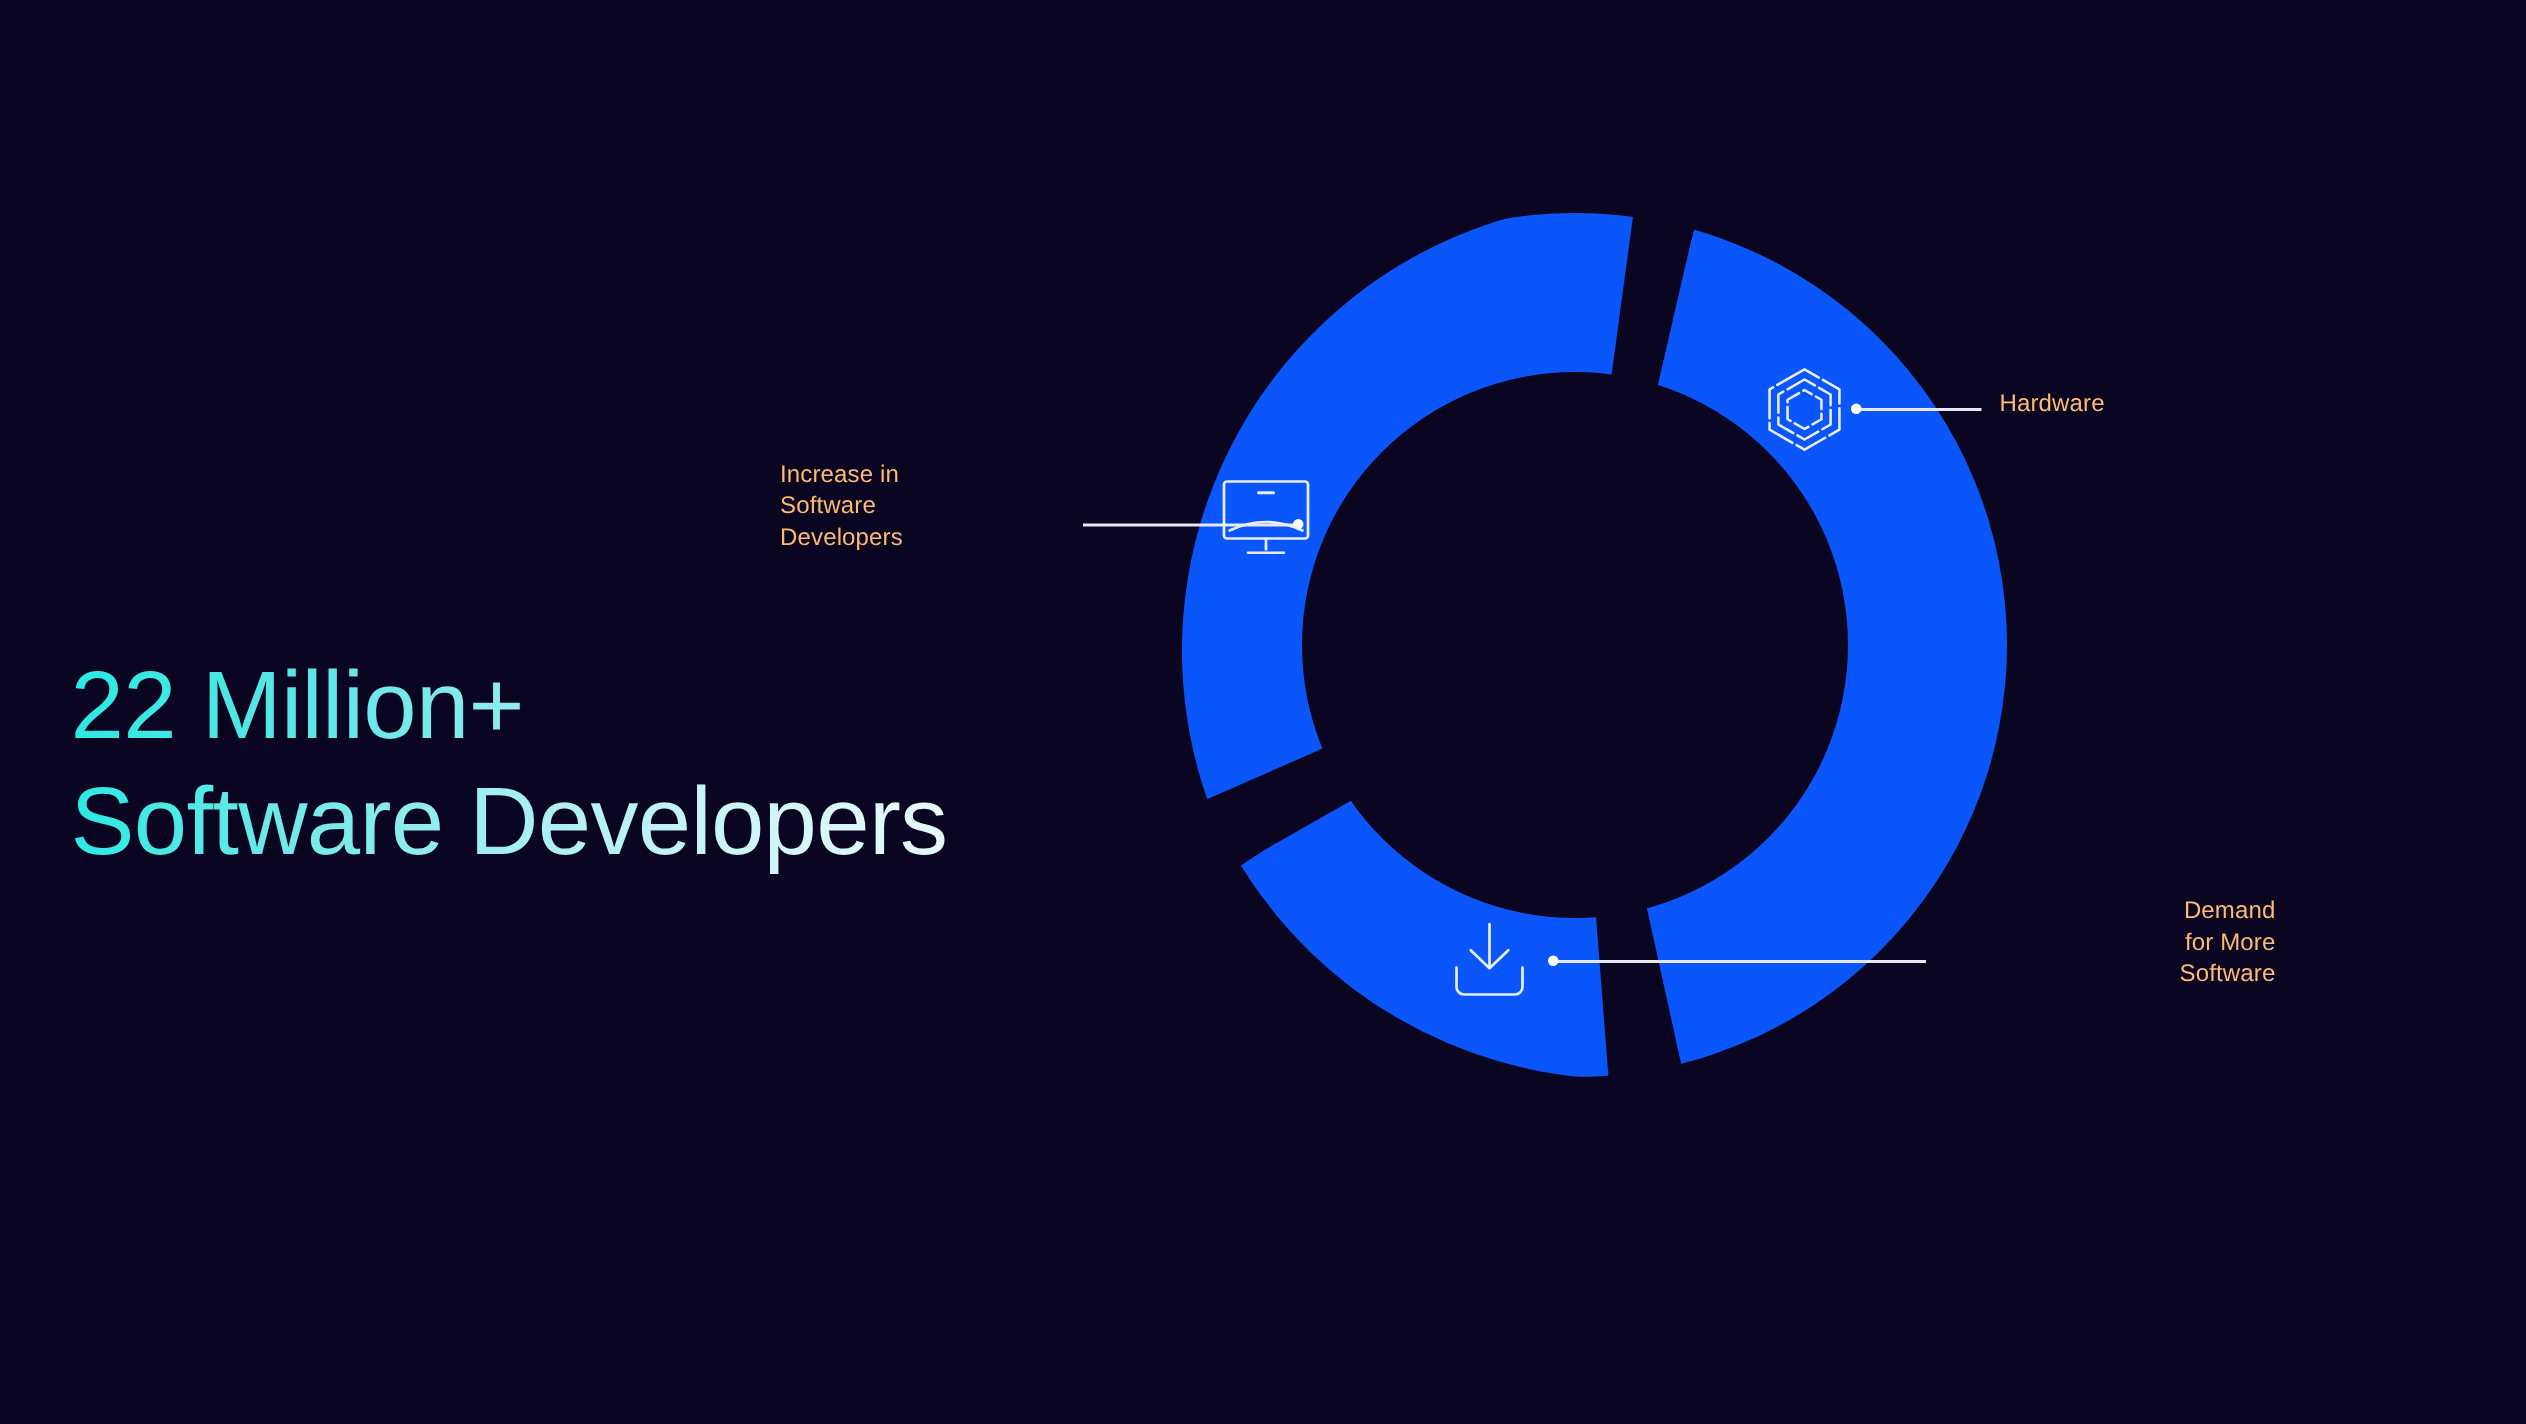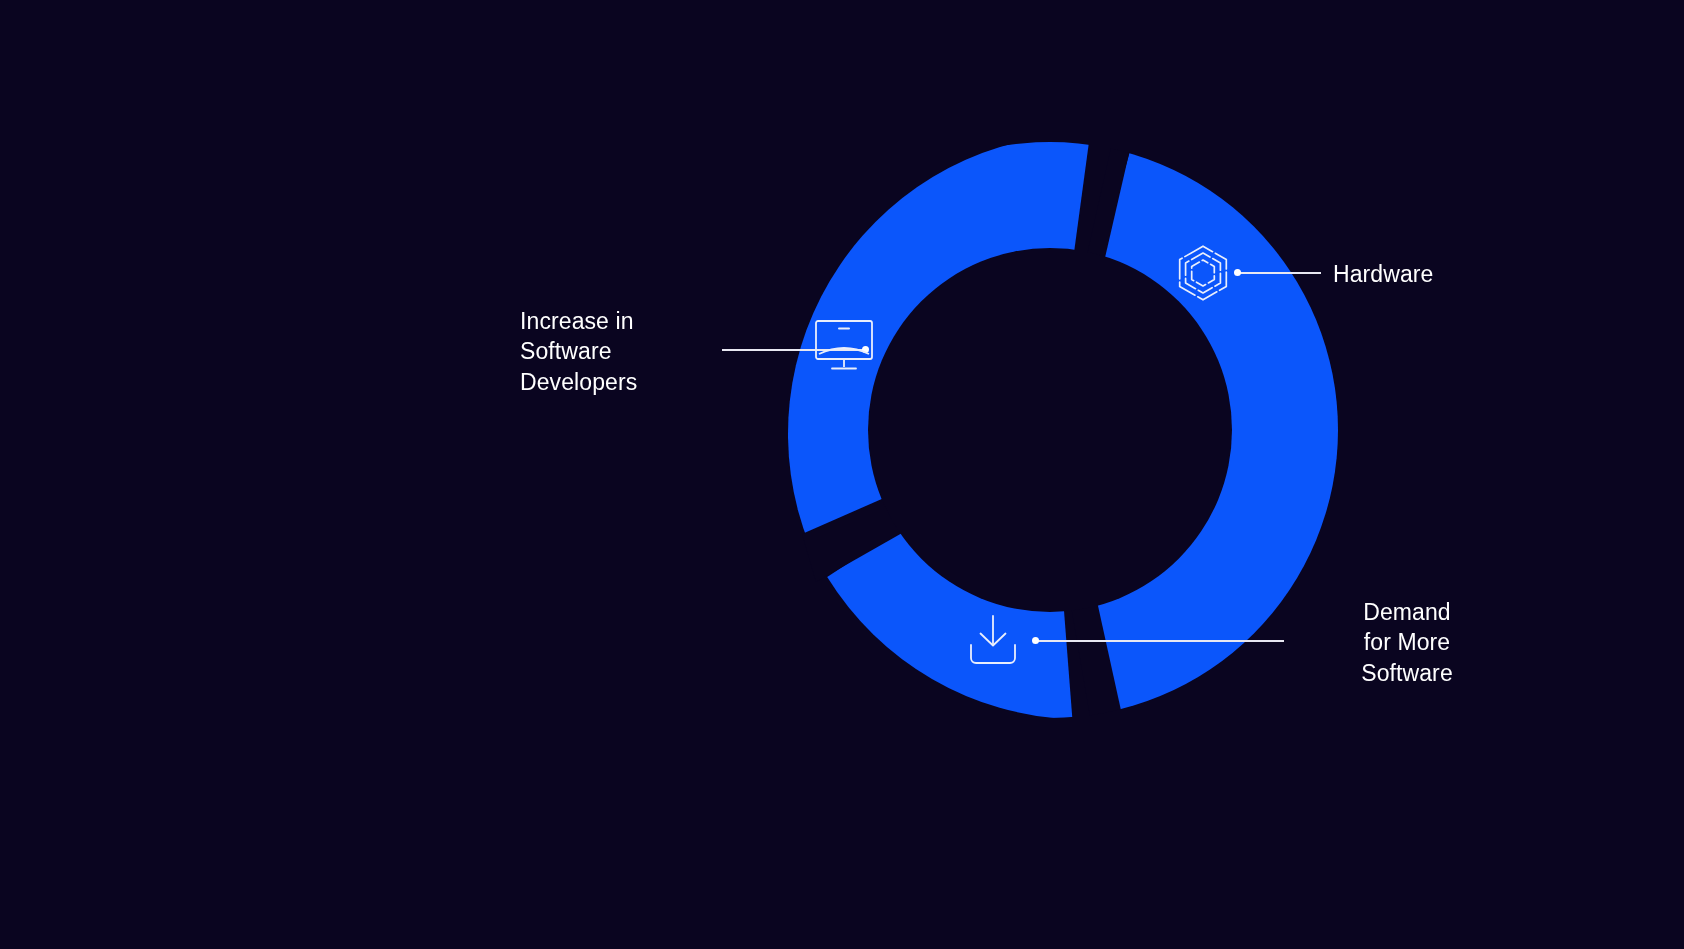--- a/index.html
+++ b/index.html
@@ -53,43 +53,43 @@
     left: 762px;
     top: 142px;
     width: 576px;
     height: 576px;
   }
   #donut-svg { display: block; width: 576px; height: 576px; }
 
   
   .callout-label {
     position: absolute;
-    color: #ffffff;
-    font-size: 23px;
+    color: #fdba74;
+    font-size: 16px;
     line-height: 1.32;
     font-weight: 400;
     letter-spacing: 0.1px;
     white-space: pre-line;
   }
   #label-increase {
     left: 520px;
     top: 306px;
     width: 200px;
   }
   #label-hardware {
     left: 1333px;
     top: 259px;
     width: 230px;
     text-align: left;
   }
   #label-demand {
     left: 1297px;
     top: 597px;
     width: 220px;
-    text-align: center;
+    text-align: right;
   }
   .conn-line {
     position: absolute;
     height: 1.5px;
     background: #e8e8f2;
   }
   .conn-dot {
     position: absolute;
     width: 7px;
     height: 7px;
@@ -110,20 +110,24 @@
   #icon-monitor  { left: 815px; top: 320px;  width: 58px; height: 52px; }
   #icon-hexagon  { left: 1174px; top: 244px; width: 58px; height: 58px; }
   #icon-download { left: 966px;  top: 614px; width: 54px; height: 52px; }
   .donut-icon svg { display: block; width: 100%; height: 100%; overflow: visible; }
 </style>
 </head>
 <body>
 
 <div id="stage">
 
+  <div id="headline">
+    <span class="hl-line l1">22 Million+</span>
+    <span class="hl-line l2">Software Developers</span>
+  </div>
 
   <div id="donut-wrap">
     <svg id="donut-svg" viewBox="0 0 576 576" xmlns="http://www.w3.org/2000/svg">
       <defs>
         <mask id="donut-mask">
           <rect x="0" y="0" width="576" height="576" fill="black"></rect>
           <circle cx="288" cy="288" r="288" fill="white"></circle>
           <circle cx="288" cy="288" r="182" fill="black"></circle>
         </mask>
       </defs>

